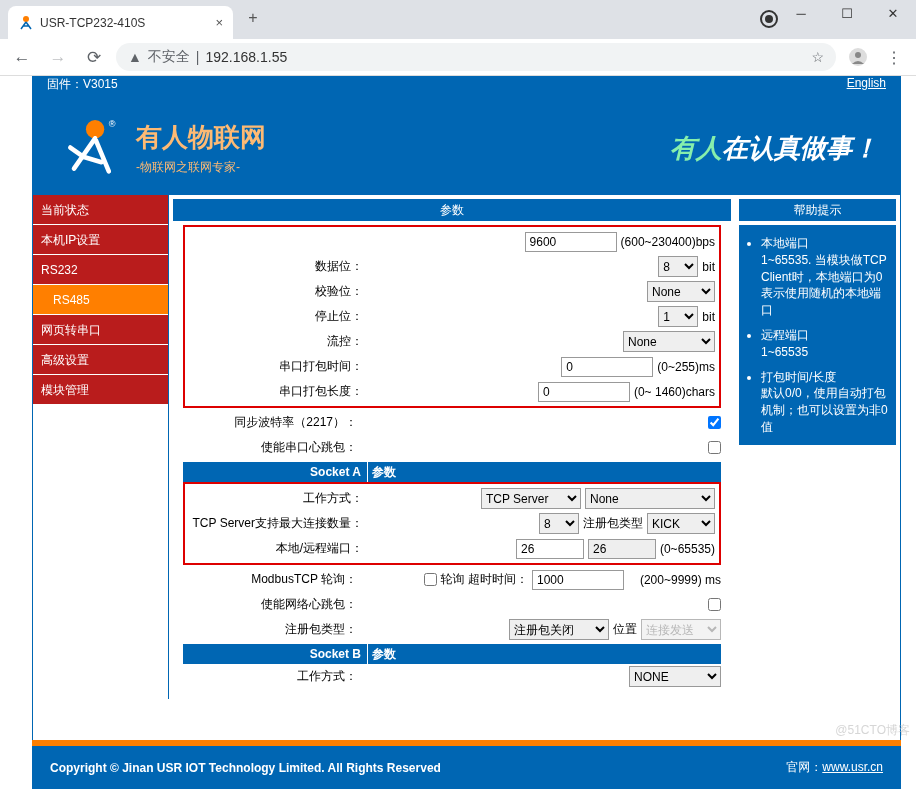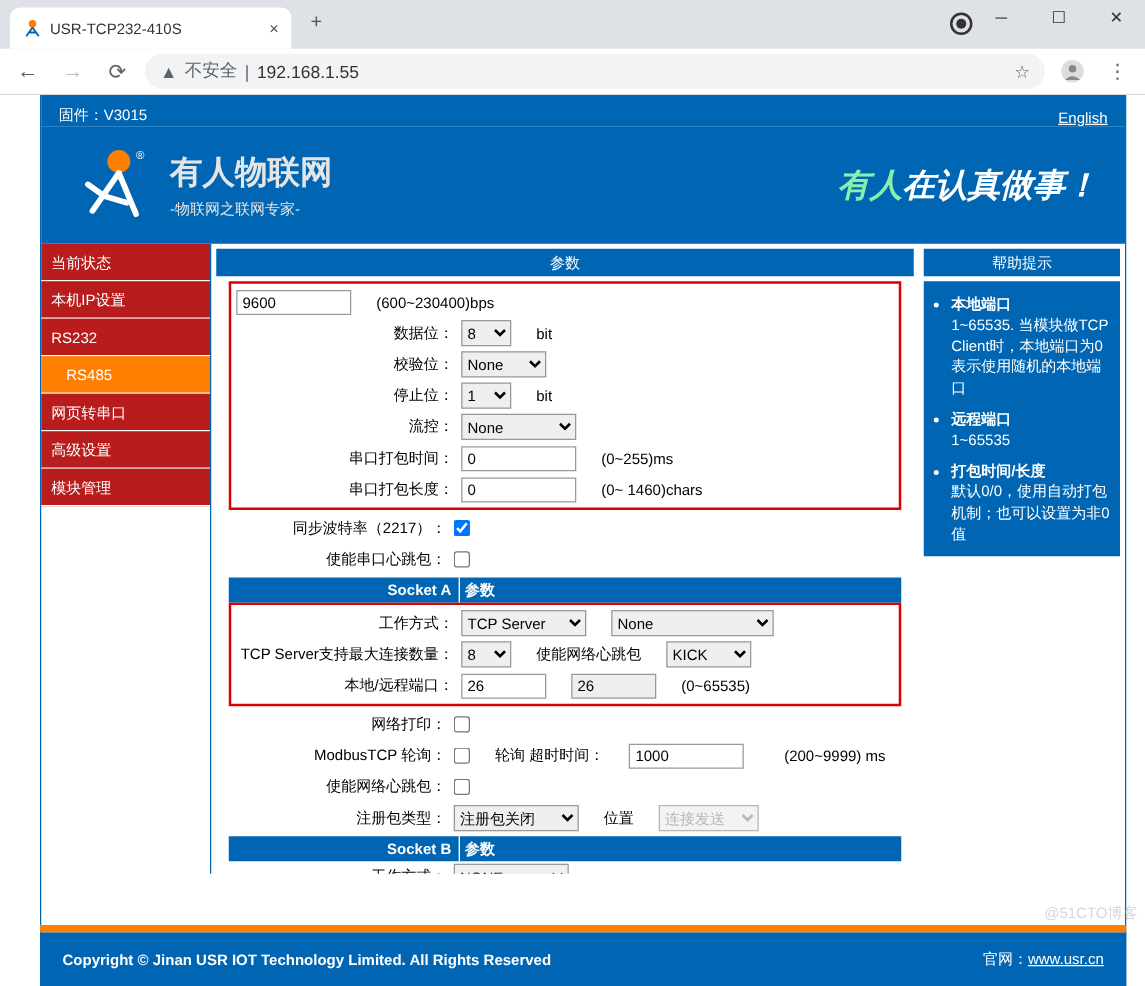--- a/index.html
+++ b/index.html
@@ -13,58 +13,58 @@
   .win-ctl { position: absolute; top: 0; right: 0; display: flex; }
   .win-ctl div { width: 46px; height: 30px; text-align: center; line-height: 28px; font-size: 13px; color: #333; }
   .addr-bar { background: #fff; height: 37px; display: flex; align-items: center; padding: 0 8px; border-bottom: 1px solid #ddd; gap: 8px; }
   .nav-arrow { font-size: 17px; color: #5f6368; width: 28px; height: 28px; display: inline-flex; align-items: center; justify-content: center; border-radius: 50%; }
   .url-box { flex: 1; background: #f1f3f4; border-radius: 15px; height: 28px; display: flex; align-items: center; padding: 0 12px; font-size: 14px; color: #5f6368; gap: 6px; }
   .url-text { color: #333; }
   .ext-icon { width: 28px; height: 28px; display: inline-flex; align-items: center; justify-content: center; color: #5f6368; }
 
   .page { background: #fff; height: 713px; overflow: hidden; position: relative; }
   .blue-frame { position: absolute; left: 32px; right: 15px; top: 0; bottom: 0; background: #fff; border-left: 1px solid #0066b3; border-right: 1px solid #0066b3; }
-  .firmware-bar { background: #0066b3; color: #fff; height: 25px; display: flex; align-items: flex-end; padding: 0 14px; font-size: 12px; justify-content: space-between; }
+  .firmware-bar { background: #0066b3; color: #fff; height: 25px; display: flex; align-items: flex-start; padding: 0 14px; font-size: 12px; justify-content: space-between; }
   .firmware-bar a { color: #fff; text-decoration: underline; cursor: pointer; }
   .header-banner { background: #0066b3; height: 94px; display: flex; align-items: center; padding-left: 30px; justify-content: space-between; padding-right: 22px; }
   .logo-area { display: flex; align-items: center; gap: 18px; }
   .logo-svg { width: 55px; height: 60px; }
-  .brand-text { color: #e5e5e5; }
+  .brand-text { color: #fdba74; }
   .brand-name { font-size: 26px; font-weight: bold; }
   .brand-sub { font-size: 12px; margin-top: 4px; text-align: left; }
   .slogan { font-size: 26px; font-weight: bold; font-style: italic; color: #fff; }
   .slogan .orange { color: #86efac; }
 
   .main-area { display: flex; height: 504px; }
   .sidebar { width: 136px; border-right: 1px solid #0066b3; }
   .side-item { height: 30px; line-height: 30px; padding-left: 8px; font-size: 12px; color: #fff; background: #b91c1c; border-bottom: 1px solid #fff; cursor: pointer; }
   .side-item.active { background: #ff7f00; padding-left: 20px; }
   .center { flex: 1; padding: 4px; font-size: 12px; overflow: hidden; }
   .section-title { background: #0066b3; color: #fff; text-align: center; height: 22px; line-height: 22px; font-size: 12px; }
   .form-area { padding: 4px 10px; }
   .row { display: flex; align-items: center; height: 25px; }
   .row label { width: 180px; text-align: right; padding-right: 6px; }
-  .row .ctrls { flex: 1; display: flex; align-items: center; gap: 20px; }
+  .row .ctrls { flex: 1; display: flex; align-items: center; gap: 4px; justify-content: flex-end; }
   input[type=text] { border: 1px solid #999; height: 20px; font-size: 12px; padding: 0 4px; }
   select { border: 1px solid #999; height: 21px; font-size: 12px; background: #efefef; }
   .w90 { width: 92px; }
   .w60 { width: 68px; }
   .w36 { width: 40px; }
   .w100 { width: 100px; }
   .red-box { border: 2px solid #d00; padding: 2px 4px; margin-bottom: 2px; }
   .sock-head { display: flex; height: 20px; line-height: 20px; font-size: 12px; margin-top: 2px; font-weight: bold; }
   .sock-head .lbl { background: #0066b3; color: #fff; width: 184px; text-align: right; padding-right: 6px; }
   .sock-head .val { background: #0066b3; color: #fff; flex: 1; padding-left: 4px; border-left: 1px solid #fff; }
 
   .help { width: 165px; padding: 4px; font-size: 12px; }
   .help-title { background: #0066b3; color: #fff; text-align: center; height: 22px; line-height: 22px; }
   .help-body { background: #0066b3; color: #fff; padding: 10px 8px 20px 18px; margin-top: 4px; height: 220px; }
   .help-body ul { list-style: disc; padding-left: 4px; }
   .help-body li { margin-bottom: 8px; line-height: 1.4; }
-  .help-body b { font-weight: bold; }
+  .help-body b { font-weight: normal; }
 
   .footer { background: #ff7f00; height: 6px; position: absolute; left: 32px; right: 15px; bottom: 43px; }
   .copyright { background: #0066b3; color: #fff; position: absolute; left: 32px; right: 15px; bottom: 0; height: 43px; display: flex; align-items: center; padding: 0 18px; font-size: 12px; justify-content: space-between; }
   .copyright a { color: #fff; text-decoration: underline; }
   .watermark { position: absolute; right: 6px; bottom: 50px; font-size: 12px; color: #bbb; transform: rotate(-0deg); opacity: .6; }
   .rec-circle { position: absolute; right: 138px; top: 10px; width: 18px; height: 18px; border: 2px solid #333; border-radius: 50%; display: flex; align-items: center; justify-content: center; }
   .rec-circle::after { content: ""; width: 8px; height: 8px; background: #333; border-radius: 50%; }
   input[readonly] { background: #eee; }
 </style>
 </head>
@@ -218,39 +218,33 @@
                 <label>工作方式：</label>
                 <div class="ctrls">
                   <select class="w100"><option>TCP Server</option></select>
                   <select style="width:130px"><option>None</option></select>
                 </div>
               </div>
             <div class="row">
                 <label>TCP Server支持最大连接数量：</label>
                 <div class="ctrls">
                   <select class="w36"><option>8</option></select>
-                  <span>使能网络心跳包</span>
+                  <span>注册包类型</span>
                   <select class="w60"><option>KICK</option></select>
                 </div>
               </div>
             <div class="row">
                 <label>本地/远程端口：</label>
                 <div class="ctrls">
                   <input type="text" class="w60" value="26" style="">
                   <input type="text" class="w60" readonly="" value="26" style="">
                   <span>(0~65535)</span>
                 </div>
               </div>
           </div>
-          <div class="row">
-              <label>网络打印：</label>
-              <div class="ctrls">
-                <input type="checkbox" style="">
-              </div>
-            </div>
           <div class="row">
               <label>ModbusTCP 轮询：</label>
               <div class="ctrls">
                 <input type="checkbox" style="">
                 <span>轮询 超时时间：</span>
                 <input type="text" class="w90" value="1000" style="">
                 <span style="margin-left:12px">(200~9999) ms</span>
               </div>
             </div>
           <div class="row">

